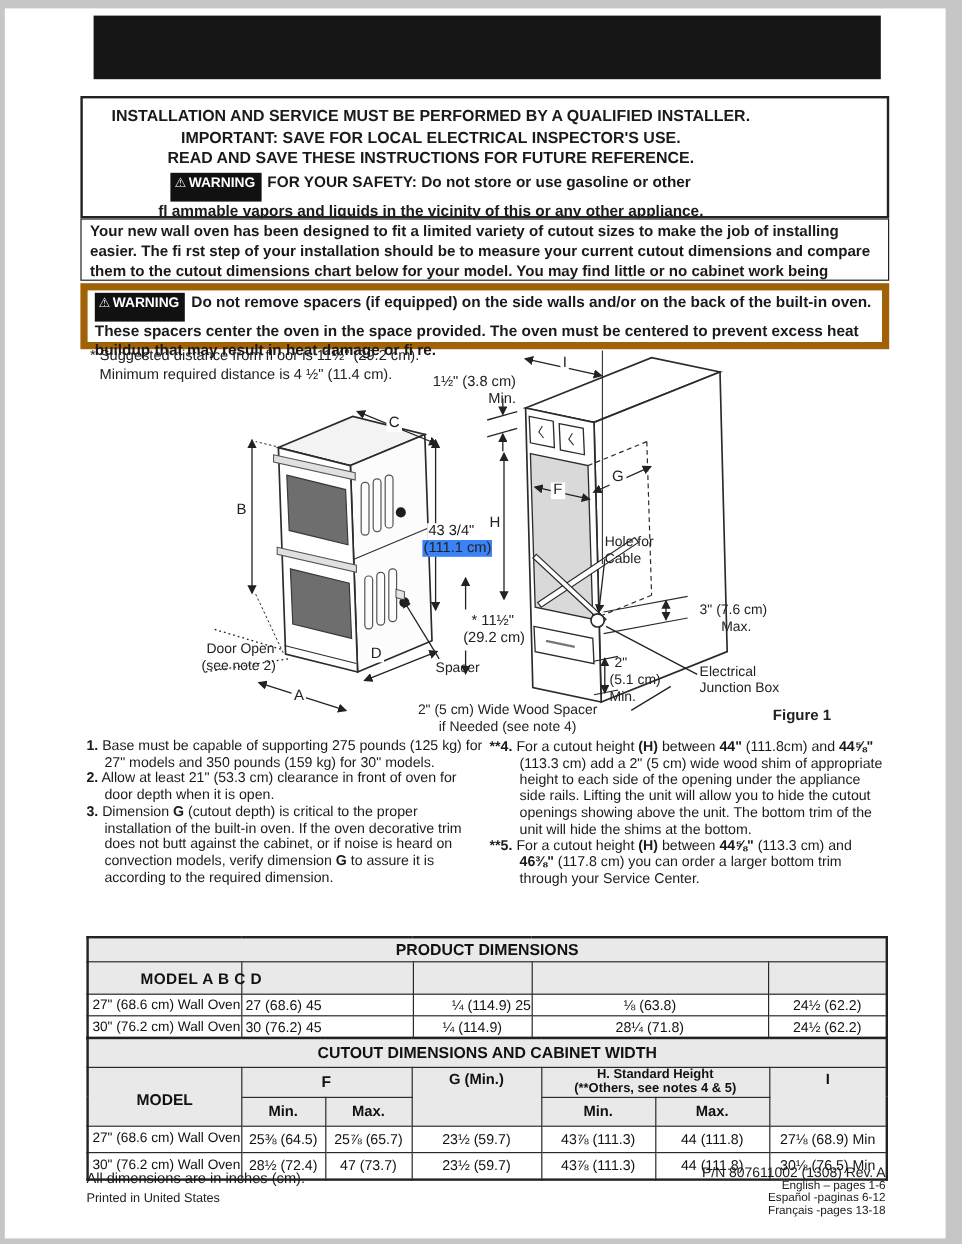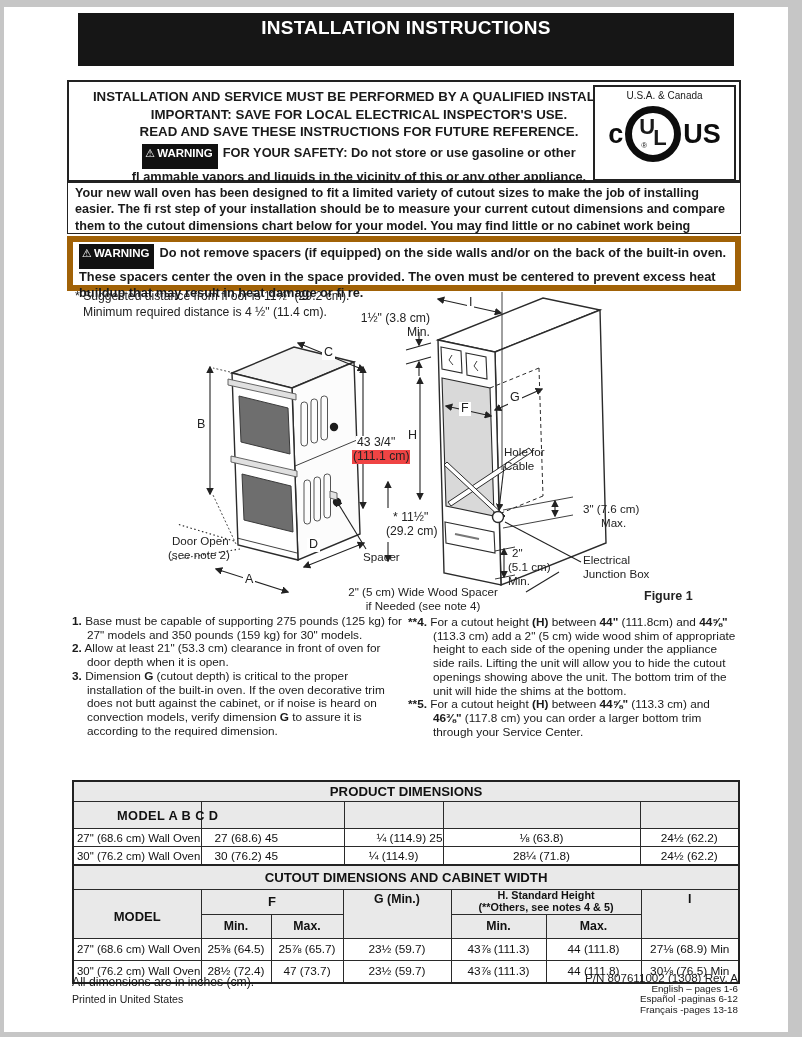--- a/index.html
+++ b/index.html
@@ -53,65 +53,52 @@
   .tblwrap{left:72px;top:780px;width:666px;}
   table{border-collapse:collapse;table-layout:fixed;width:666px;border:2px solid #222;}
   td,th{border:1px solid #2a2a2a;font-size:11.8px;padding:0 2px;text-align:center;font-weight:normal;color:#111;}
   tr.band td{background:#e9e9e9;font-weight:bold;font-size:13.2px;height:19px;}
   tr.band2 td{background:#e9e9e9;font-weight:bold;font-size:13.2px;height:23px;}
   tr.phead th{background:#e9e9e9;height:26px;}
   .pmh{text-align:left;font-weight:bold;font-size:12.8px;}
   .pmh span{white-space:nowrap;padding-left:41px;display:inline-block;letter-spacing:.4px;}
   tr.pdata td{height:17px;background:#fff;}
   td.c1{text-align:left;font-size:11.4px;padding-left:3px;white-space:nowrap;}
-  td.c2{text-align:left;padding-left:13px;white-space:nowrap;}
+  td.c2{text-align:left;padding-left:3px;white-space:nowrap;}
   td.c3r{text-align:right;white-space:nowrap;padding-right:0;}
   tr.chead th{background:#e9e9e9;height:23px;}
   th.model{vertical-align:bottom;font-weight:bold;font-size:13px;padding-bottom:14px;}
   th.fh{font-weight:bold;font-size:13px;}
   th.gh,th.ih{vertical-align:top;font-weight:bold;font-size:12.3px;padding-top:2px;}
   th.hh{font-weight:bold;font-size:10.8px;line-height:11.8px;}
   th.mm{font-weight:bold;font-size:12.3px;}
   tr.cdata td{height:21px;background:#fff;}
   
   .f1{left:72px;top:975px;font-size:12.2px;}
   .f2{left:72px;top:993px;font-size:10.6px;color:#222;}
   .fr{right:64px;top:971px;text-align:right;font-size:11.6px;}
   .fr2{right:64px;top:984px;text-align:right;font-size:9.8px;line-height:10.4px;}
 </style>
 </head>
 <body>
 
 <div class="paper"></div>
 
 <div class="abs title-bar">
-  <div>INSTALLATION INSTRUCTIONS</div>
 </div>
 
 <div class="abs box1">
   <div class="b1text">
     <div>INSTALLATION AND SERVICE MUST BE PERFORMED BY A QUALIFIED INSTALLER.</div>
     <div>IMPORTANT: SAVE FOR LOCAL ELECTRICAL INSPECTOR'S USE.</div>
     <div>READ AND SAVE THESE INSTRUCTIONS FOR FUTURE REFERENCE.</div>
   </div>
   <div class="warnline">
     <div><span class="badge"><span class="tri">⚠</span><span>WARNING</span></span><span>FOR YOUR SAFETY: Do not store or use gasoline or other</span></div>
     <div>fl ammable vapors and liquids in the vicinity of this or any other appliance.</div>
-  </div>
-  <div class="ulbox">
-    <div class="ulregion">U.S.A. &amp; Canada</div>
-    <div class="ulrow">
-      <span class="ulc">c</span>
-      <span class="ulcirc">
-        <span class="ulU">U</span>
-        <span class="ulL">L</span>
-        <span class="ulreg">®</span>
-      </span>
-      <span class="ulus">US</span>
-    </div>
   </div>
 </div>
 
 <div class="abs introbox">
   <p>Your new wall oven has been designed to fit a limited variety of cutout sizes to make the job of installing easier. The fi rst step of your installation should be to measure your current cutout dimensions and compare them to the cutout dimensions chart below for your model. You may find little or no cabinet work being necessary.</p>
 </div>
 
 <div class="abs warn2">
   <p><span class="badge"><span class="tri">⚠</span><span>WARNING</span></span><span>Do not remove spacers (if equipped) on the side walls and/or on the back of the built-in oven. These spacers center the oven in the space provided.  The oven must be centered to prevent excess heat buildup that may result in heat damage or fi re.</span></p>
 </div>
@@ -215,21 +202,21 @@
 
   <span class="flabel fsm" style="left:8px;top:0;">* Suggested distance from fl oor is 11½" (29.2 cm).</span>
   <span class="flabel fsm" style="left:16px;top:16px;">Minimum required distance is 4 ½" (11.4 cm).</span>
   <span class="flabel fsm ralign" style="left:278px;top:22px;width:85px;">1½" (3.8 cm)</span>
   <span class="flabel fsm ralign" style="left:278px;top:36px;width:85px;">Min.</span>
   <span class="flabel dimletter" style="left:128px;top:128px;">B</span>
   <span class="flabel dimletter" style="left:255px;top:56px;">C</span>
   <span class="flabel dimletter" style="left:240px;top:248px;">D</span>
   <span class="flabel dimletter" style="left:176px;top:283px;">A</span>
   <span class="flabel fsm" style="left:289px;top:146px;background:#fff;padding:0 1px;">43 3/4"</span>
-  <span class="flabel fsm" style="left:285px;top:160px;background:#ef4444;padding:0 1px;">(111.1 cm)</span>
+  <span class="flabel fsm" style="left:285px;top:160px;background:#3b82f6;padding:0 1px;">(111.1 cm)</span>
   <span class="flabel" style="left:105px;top:244px;">Door Open</span>
   <span class="flabel" style="left:101px;top:258px;">(see note 2)</span>
   <span class="flabel" style="left:296px;top:260px;">Spacer</span>
   <span class="flabel" style="left:251px;top:295px;width:210px;text-align:center;">2" (5 cm) Wide Wood Spacer</span>
   <span class="flabel" style="left:251px;top:309px;width:210px;text-align:center;">if Needed (see note 4)</span>
   <span class="flabel fsm" style="left:326px;top:221px;background:#fff;">* 11½"</span>
   <span class="flabel fsm" style="left:319px;top:235px;background:#fff;">(29.2 cm)</span>
   <span class="flabel dimletter ralign" style="left:332px;top:139px;width:16px;">H</span>
   <span class="flabel dimletter" style="left:400px;top:6px;">I</span>
   <span class="flabel dimletter" style="left:392px;top:112px;">F</span>

